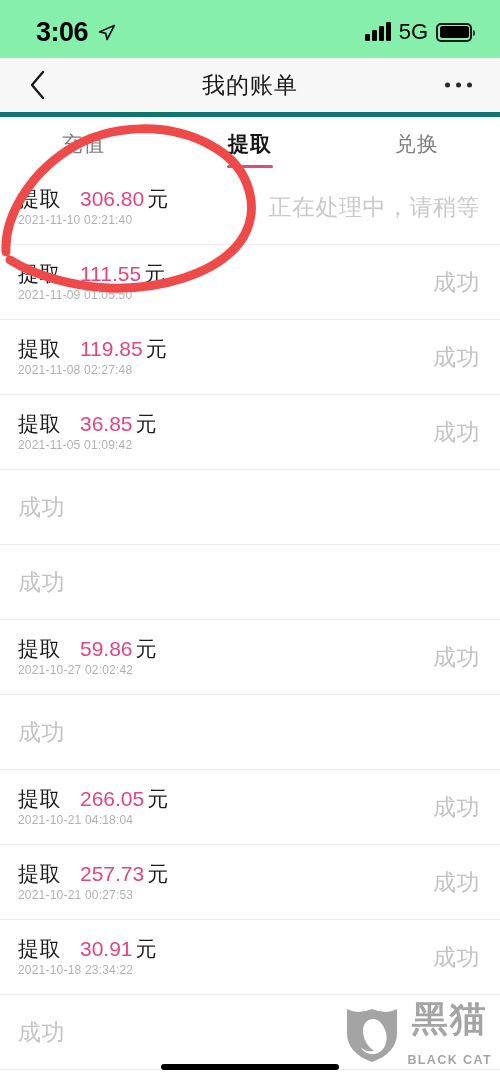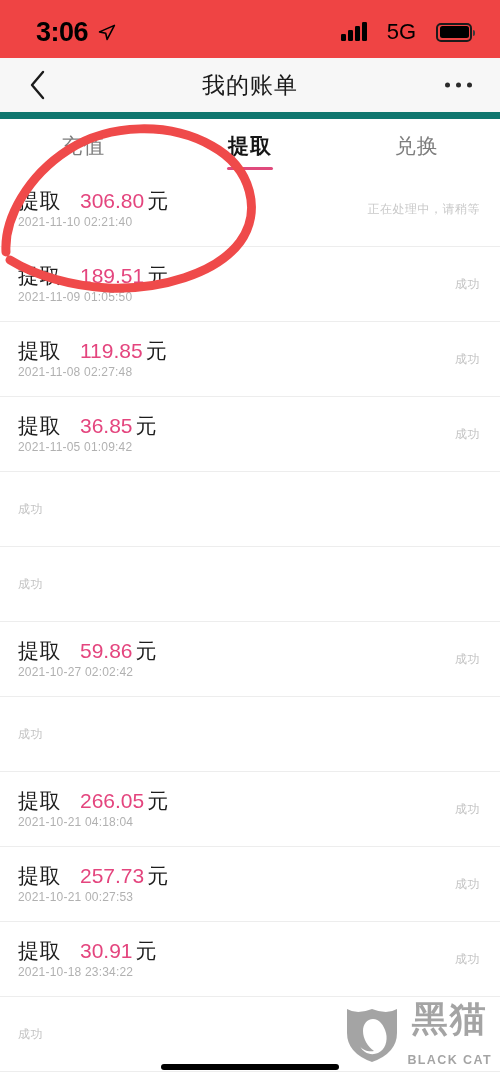--- a/index.html
+++ b/index.html
@@ -16,21 +16,21 @@
     width: 500px;
     height: 1082px;
     overflow: hidden;
     background: #ffffff;
   }
 
   
   .status-bar {
     position: relative;
     height: 58px;
-    background: #ef4444;
+    background: #86efac;
     display: flex;
     align-items: center;
     justify-content: space-between;
     padding: 6px 28px 0 36px;
     box-sizing: border-box;
   }
   .status-left {
     display: flex;
     align-items: center;
     gap: 9px;
@@ -39,21 +39,21 @@
     font-size: 27px;
     font-weight: bold;
     color: #000000;
     letter-spacing: -0.5px;
     line-height: 1;
   }
   .loc-arrow { display: block; }
   .status-right {
     display: flex;
     align-items: center;
-    gap: 20px;
+    gap: 8px;
   }
   .signal-bars {
     display: flex;
     align-items: flex-end;
     gap: 2.5px;
     height: 18px;
   }
   .signal-bars i {
     display: block;
     width: 4.5px;
@@ -98,21 +98,21 @@
     border-radius: 0 2px 2px 0;
   }
 
   
   .nav-bar {
     position: relative;
     height: 54px;
     background: #f7f7f7;
     display: flex;
     align-items: center;
-    border-bottom: 7px solid #0f766e;
+    border-bottom: 5px solid #0f766e;
   }
   .nav-back {
     position: absolute;
     left: 20px;
     top: 50%;
     transform: translateY(-50%);
     width: 34px;
     height: 34px;
     display: flex;
     align-items: center;
@@ -220,21 +220,21 @@
   .row-title .unit {
     color: #1c1c1c;
   }
   .row-date {
     font-size: 12px;
     color: #b1b1b1;
     line-height: 1;
     letter-spacing: 0.2px;
   }
   .row-status {
-    font-size: 12px;
+    font-size: 23px;
     color: #c3c3c3;
     white-space: nowrap;
     letter-spacing: 0.5px;
     padding-right: 2px;
     text-align: center;
   }
   .row-status.pending {
     color: #c9c9c9;
   }
 
@@ -350,21 +350,21 @@
   <div class="list" id="txn-list">
       <div class="row">
         <div class="row-left">
           <div class="row-title"><span>提取</span><span class="amount">306.80</span><span class="unit">元</span></div>
           <div class="row-date">2021-11-10 02:21:40</div>
         </div>
         <div class="row-status pending">正在处理中，请稍等</div>
       </div>
       <div class="row">
         <div class="row-left">
-          <div class="row-title"><span>提取</span><span class="amount">189.51</span><span class="unit">元</span></div>
+          <div class="row-title"><span>提取</span><span class="amount">111.55</span><span class="unit">元</span></div>
           <div class="row-date">2021-11-09 01:05:50</div>
         </div>
         <div class="row-status">成功</div>
       </div>
       <div class="row">
         <div class="row-left">
           <div class="row-title"><span>提取</span><span class="amount">119.85</span><span class="unit">元</span></div>
           <div class="row-date">2021-11-08 02:27:48</div>
         </div>
         <div class="row-status">成功</div>

